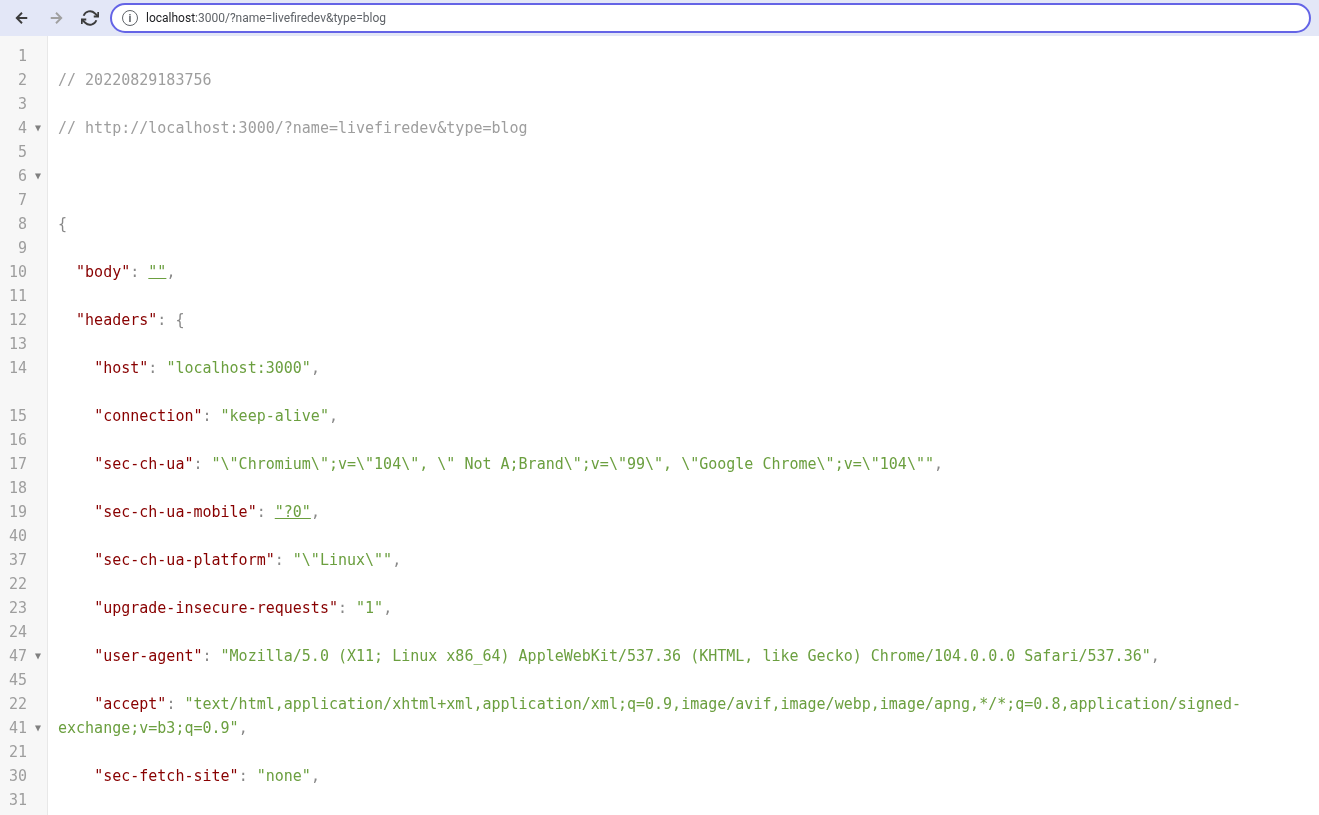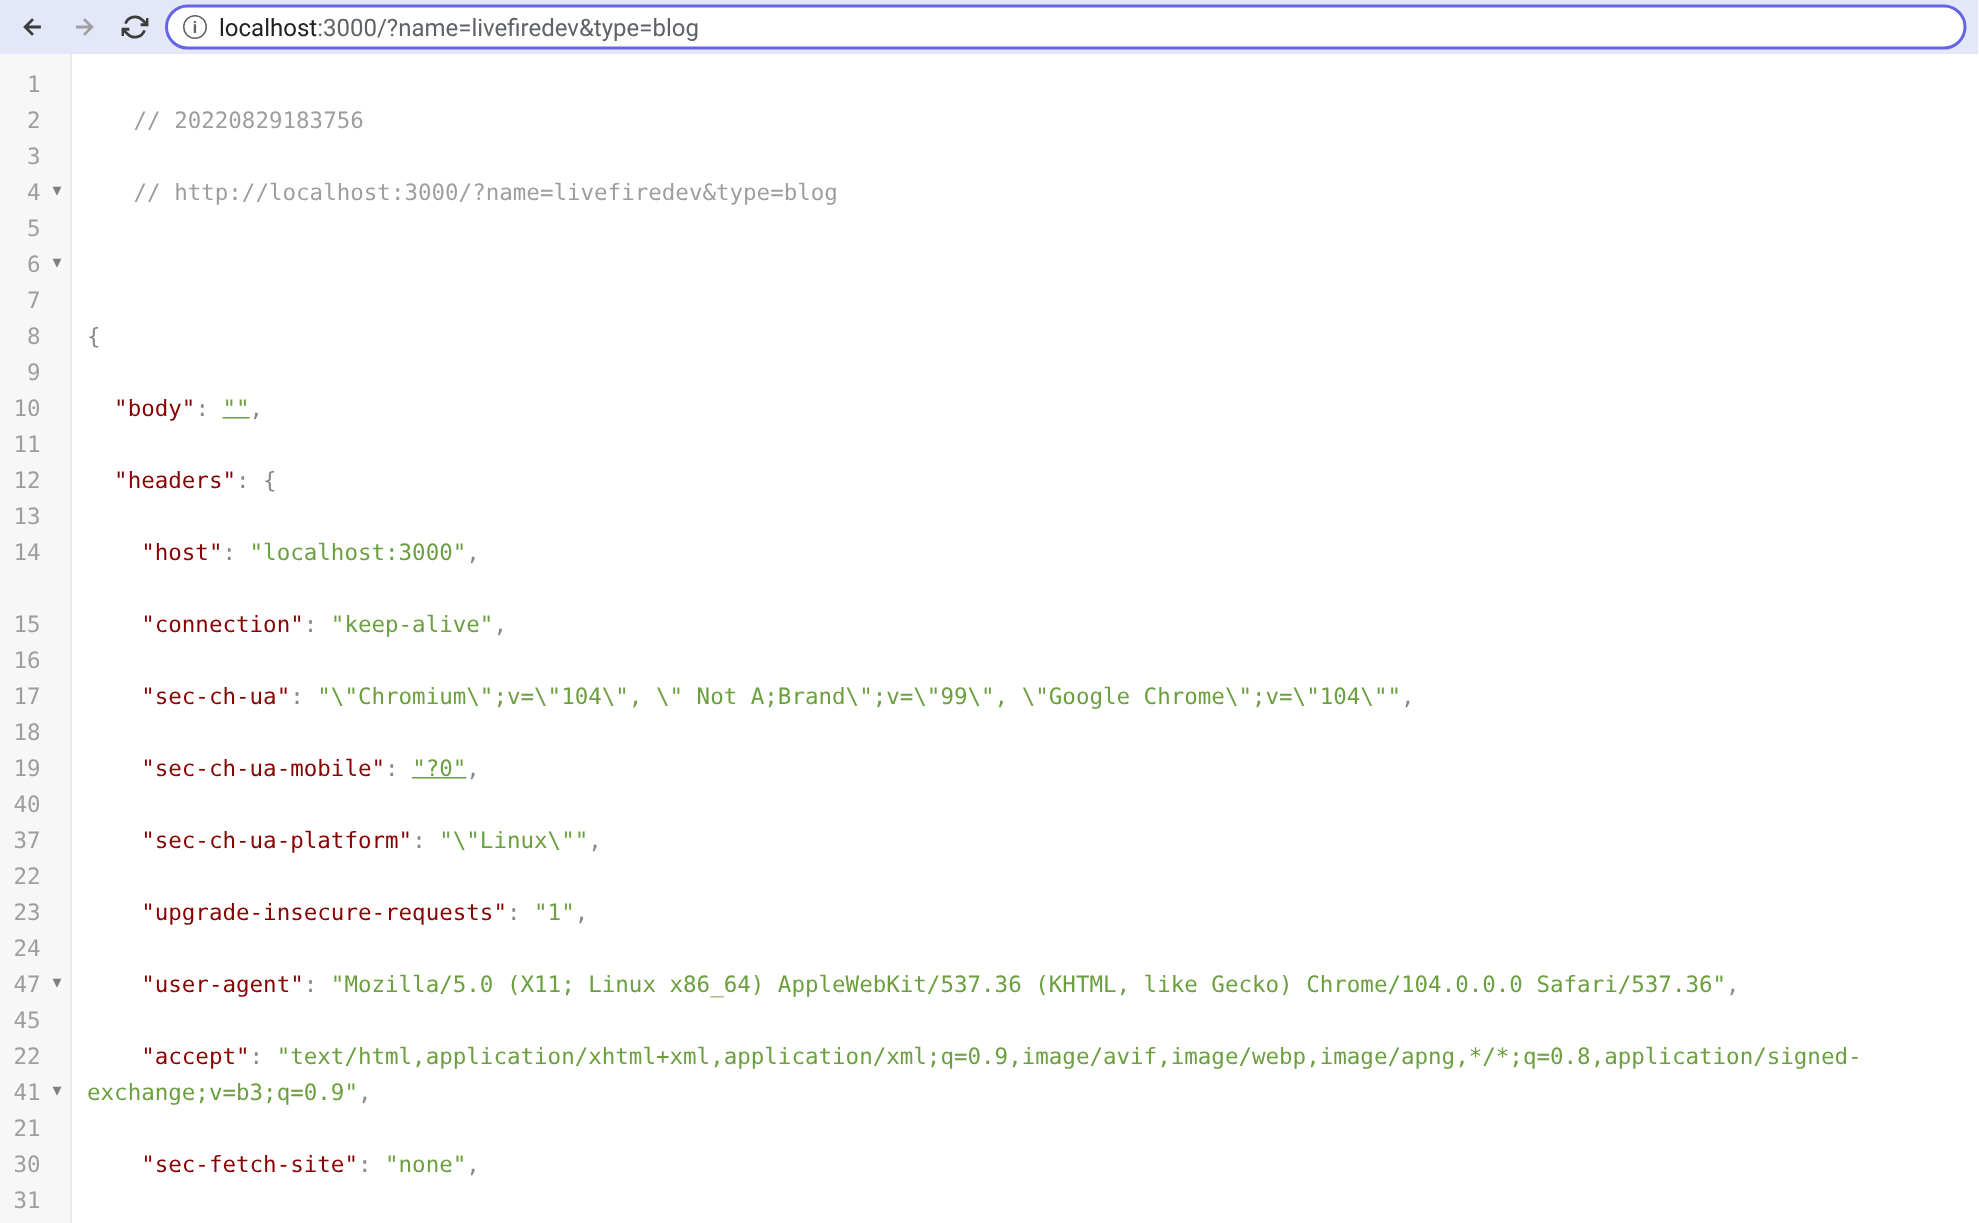--- a/index.html
+++ b/index.html
@@ -50,21 +50,21 @@
       align-items: center;
       justify-content: center;
       font-size: 11px;
       color: #5f6368;
       font-weight: bold;
     }
     .url-text {
       flex: 1;
       border: none;
       outline: none;
-      font-size: 16px;
+      font-size: 12px;
       font-family: inherit;
       color: #202124;
       background: transparent;
     }
     .url-text .host { color: #202124; }
     .url-text .rest { color: #5f6368; }
     .editor {
       display: flex;
       font-family: "Monaco", "Menlo", "Consolas", monospace;
       font-size: 15px;
@@ -94,21 +94,21 @@
       width: 10px;
     }
     .code-area {
       flex: 1;
       padding: 8px 0 0 10px;
       white-space: pre;
       color: #333333;
     }
     .code-line { height: 24px; }
     .code-line-wrap { height: 48px; white-space: pre-wrap; }
-    .comment { color: #9e9e9e; margin-left: 31px; }
+    .comment { color: #9e9e9e; }
     .key { color: #880000; }
     .string { color: #6b9f3f; }
     .string-link { color: #6b9f3f; text-decoration: underline; }
     .punct { color: #888888; }
   </style>
 </head>
 <body>
 
 <div class="browser-toolbar">
   <button class="nav-btn">

